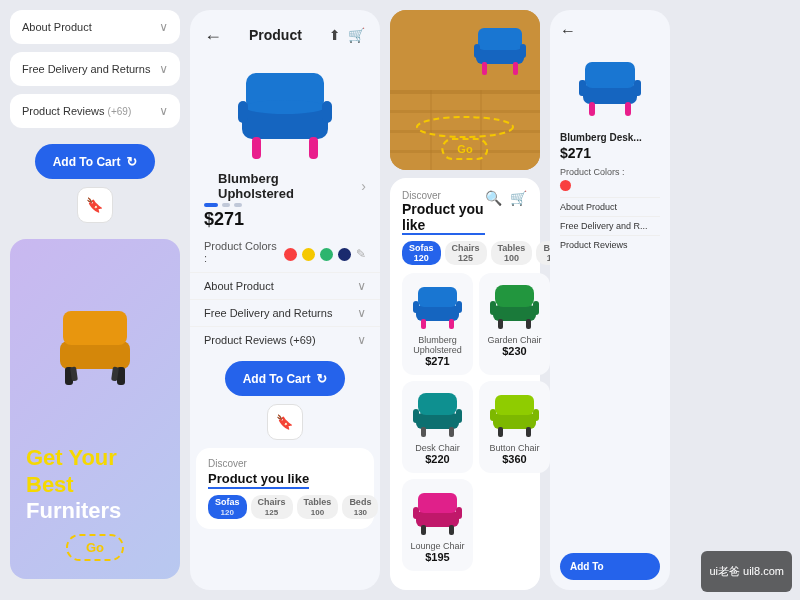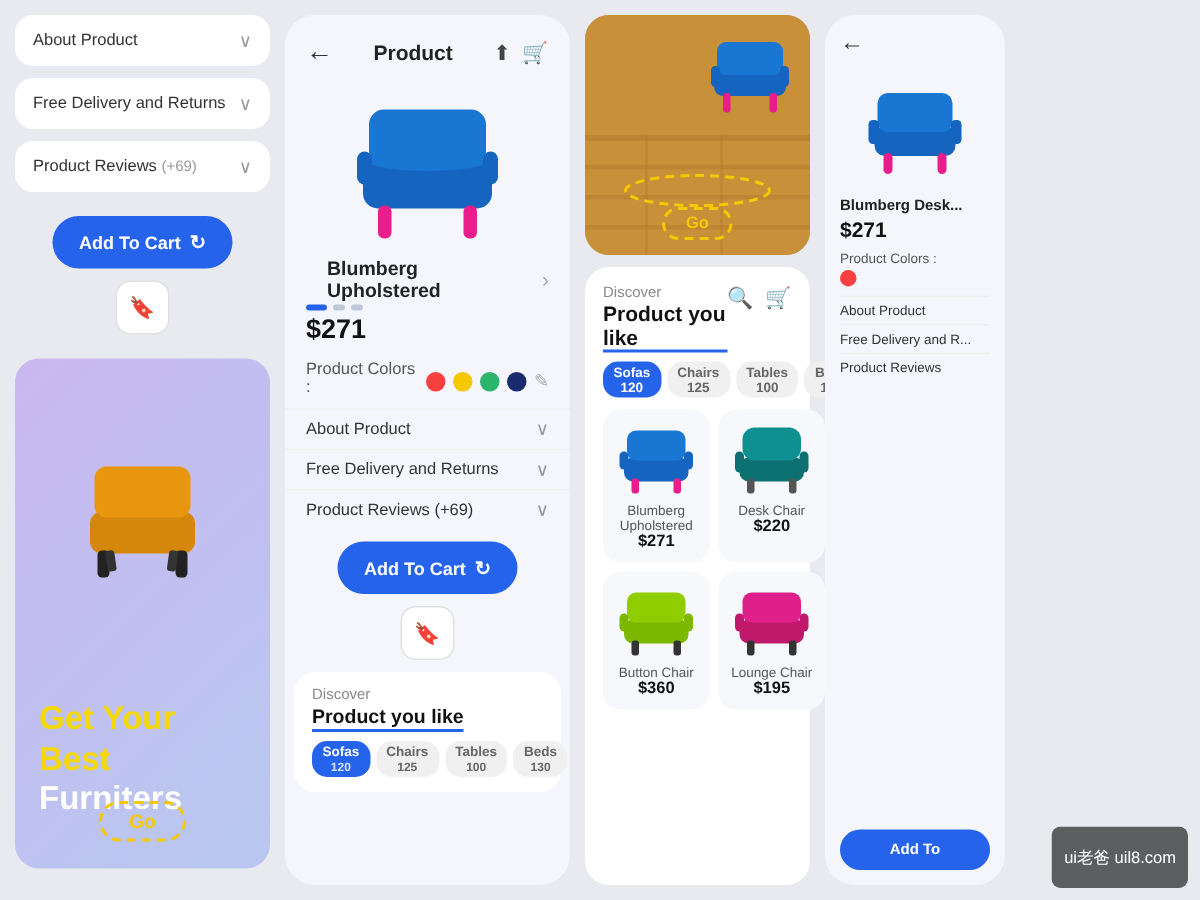--- a/index.html
+++ b/index.html
@@ -37,21 +37,21 @@
     .promo-card-title {
       font-size: 22px;
       font-weight: 800;
       color: #f5d800;
       line-height: 1.2;
     }
     .promo-card-subtitle {
       font-size: 22px;
       font-weight: 800;
       color: #fff;
-      margin-bottom: 18px;
+      margin-bottom: 39px;
     }
     .go-badge {
       position: absolute;
       bottom: 18px;
       left: 50%;
       transform: translateX(-50%);
       background: transparent;
       border: 2px dashed #f5c800;
       border-radius: 20px;
       padding: 4px 18px;
@@ -404,21 +404,21 @@
     .panel4-add-btn {
       background: #2563eb;
       color: #fff;
       border: none;
       border-radius: 20px;
       padding: 8px 10px;
       font-size: 10px;
       font-weight: 600;
       cursor: pointer;
       margin-top: auto;
-      text-align: center;
+      text-align: left;
     }
 
     
     .blue-chair-svg, .yellow-chair-svg, .green-chair-svg, .teal-chair-svg, .lime-chair-svg, .pink-chair-svg {
       display: block;
     }
 
     .watermark {
       position: fixed;
       bottom: 8px;
@@ -624,20 +624,34 @@
             <rect x="46" y="20" width="6" height="12" rx="3" fill="#1565C0"></rect>
             <rect x="11" y="38" width="5" height="10" rx="2" fill="#E91E8C"></rect>
             <rect x="39" y="38" width="5" height="10" rx="2" fill="#E91E8C"></rect>
           </svg>
         </div>
         <div class="product-card-name">Blumberg Upholstered</div>
         <div class="product-card-price">$271</div>
       </div>
 
 
+      <div class="product-card">
+        <div class="product-card-img">
+          <svg width="55" height="50" viewBox="0 0 55 50">
+            <rect x="6" y="24" width="43" height="16" rx="6" fill="#1a7a3a"></rect>
+            <rect x="8" y="4" width="39" height="22" rx="8" fill="#22963e"></rect>
+            <rect x="3" y="20" width="6" height="14" rx="3" fill="#1a7a3a"></rect>
+            <rect x="46" y="20" width="6" height="14" rx="3" fill="#1a7a3a"></rect>
+            <rect x="11" y="38" width="5" height="10" rx="2" fill="#333"></rect>
+            <rect x="39" y="38" width="5" height="10" rx="2" fill="#333"></rect>
+          </svg>
+        </div>
+        <div class="product-card-name">Garden Chair</div>
+        <div class="product-card-price">$230</div>
+      </div>
 
       <div class="product-card">
         <div class="product-card-img">
           <svg width="55" height="50" viewBox="0 0 55 50">
             <rect x="6" y="24" width="43" height="16" rx="6" fill="#0d7070"></rect>
             <rect x="8" y="4" width="39" height="22" rx="8" fill="#0e9090"></rect>
             <rect x="3" y="20" width="6" height="14" rx="3" fill="#0d7070"></rect>
             <rect x="46" y="20" width="6" height="14" rx="3" fill="#0d7070"></rect>
             <rect x="11" y="38" width="5" height="10" rx="2" fill="#555"></rect>
             <rect x="39" y="38" width="5" height="10" rx="2" fill="#555"></rect>

